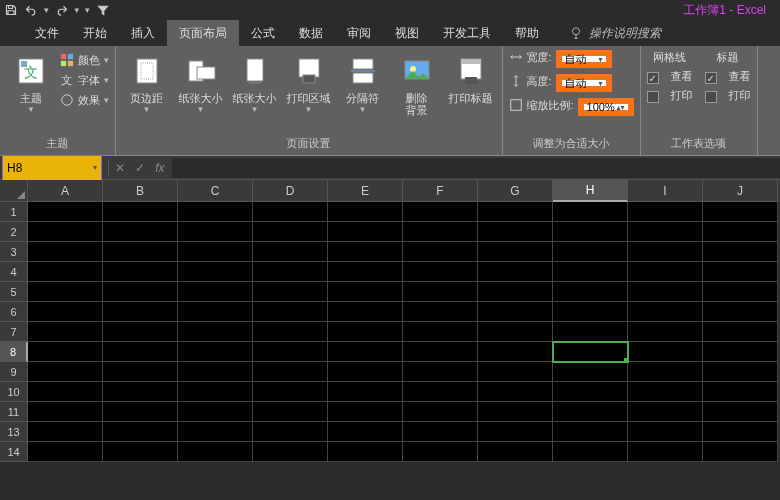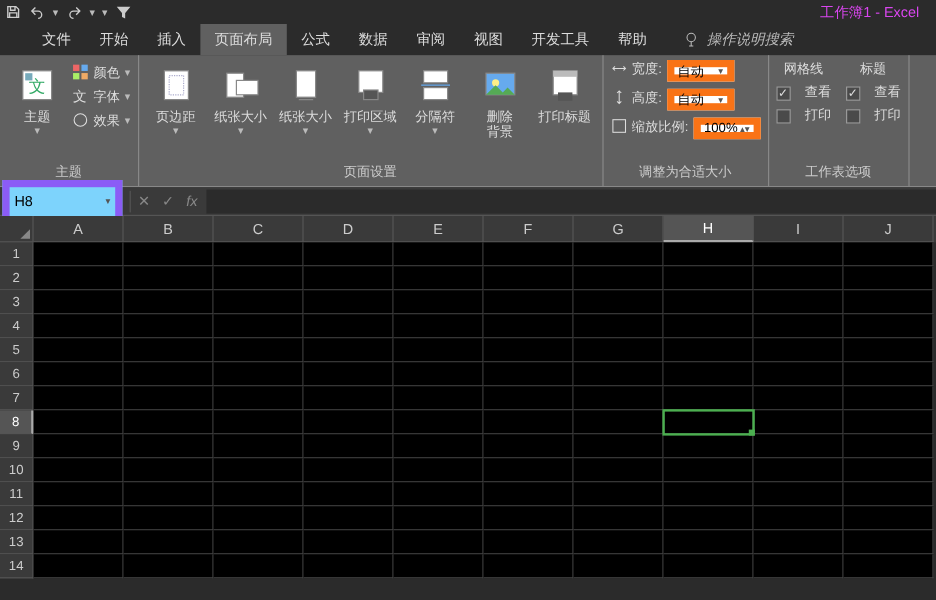--- a/index.html
+++ b/index.html
@@ -37,21 +37,21 @@
 .sizegroup .combo .tri { font-size: 8px; color: #555; }
 .sizegroup svg { width: 14px; height: 14px; }
 
 .chkgroup { display: flex; flex-direction: column; gap: 4px; }
 .chkhead { font-size: 11px; color: #ddd; text-align: center; }
 .chkrow { display: flex; align-items: flex-end; gap: 12px; font-size: 11px; color: #ddd; }
 .chkbox { width: 12px; height: 12px; border: 1px solid #999; background: #4a4a4a; display: flex; align-items: center; justify-content: center; }
 .chkbox.checked::after { content: "✓"; font-size: 10px; color: #ddd; }
 
 .fbar { height: 24px; background: #3a3a3a; display: flex; align-items: center; border-bottom: 1px solid #555; }
-.namebox { width: 100px; height: 20px; background: #7dd3fc; color: #000; font-size: 12px; padding: 12px 4px; margin-left: 2px; display: flex; align-items: center; justify-content: space-between; border: 6px solid #8b5cf6; }
+.namebox { width: 100px; height: 20px; background: #eab308; color: #000; font-size: 12px; padding: 12px 4px; margin-left: 2px; display: flex; align-items: center; justify-content: space-between; border: 1px solid #8b5cf6; }
 .namebox .tri { font-size: 8px; color: #555; }
 .fsep { width: 1px; height: 18px; background: #555; margin: 0 6px; }
 .ficons { display: flex; gap: 10px; color: #888; font-size: 12px; align-items: center; }
 .fx { font-style: italic; }
 .finput { flex: 1; height: 20px; background: #2b2b2b; margin-left: 8px; }
 
 .grid { height: 320px; background: #2b2b2b; display: flex; flex-direction: column; }
 .colhdr { height: 22px; display: flex; background: #3a3a3a; }
 .corner { width: 28px; border-right: 1px solid #555; border-bottom: 1px solid #555; background: #3a3a3a; position: relative; }
 .corner::after { content: ""; position: absolute; right: 2px; bottom: 2px; width: 0; height: 0; border-left: 8px solid transparent; border-bottom: 8px solid #888; }
@@ -470,33 +470,20 @@
         <div class="cell"></div>
         <div class="cell"></div>
         <div class="cell"></div>
         <div class="cell"></div>
         <div class="cell"></div>
         <div class="cell"></div>
         <div class="cell"></div>
         <div class="cell"></div>
       </div>
       <div class="row">
-        <div class="rh">12</div>
-        <div class="cell"></div>
-        <div class="cell"></div>
-        <div class="cell"></div>
-        <div class="cell"></div>
-        <div class="cell"></div>
-        <div class="cell"></div>
-        <div class="cell"></div>
-        <div class="cell"></div>
-        <div class="cell"></div>
-        <div class="cell"></div>
-      </div>
-      <div class="row">
         <div class="rh">13</div>
         <div class="cell"></div>
         <div class="cell"></div>
         <div class="cell"></div>
         <div class="cell"></div>
         <div class="cell"></div>
         <div class="cell"></div>
         <div class="cell"></div>
         <div class="cell"></div>
         <div class="cell"></div>

